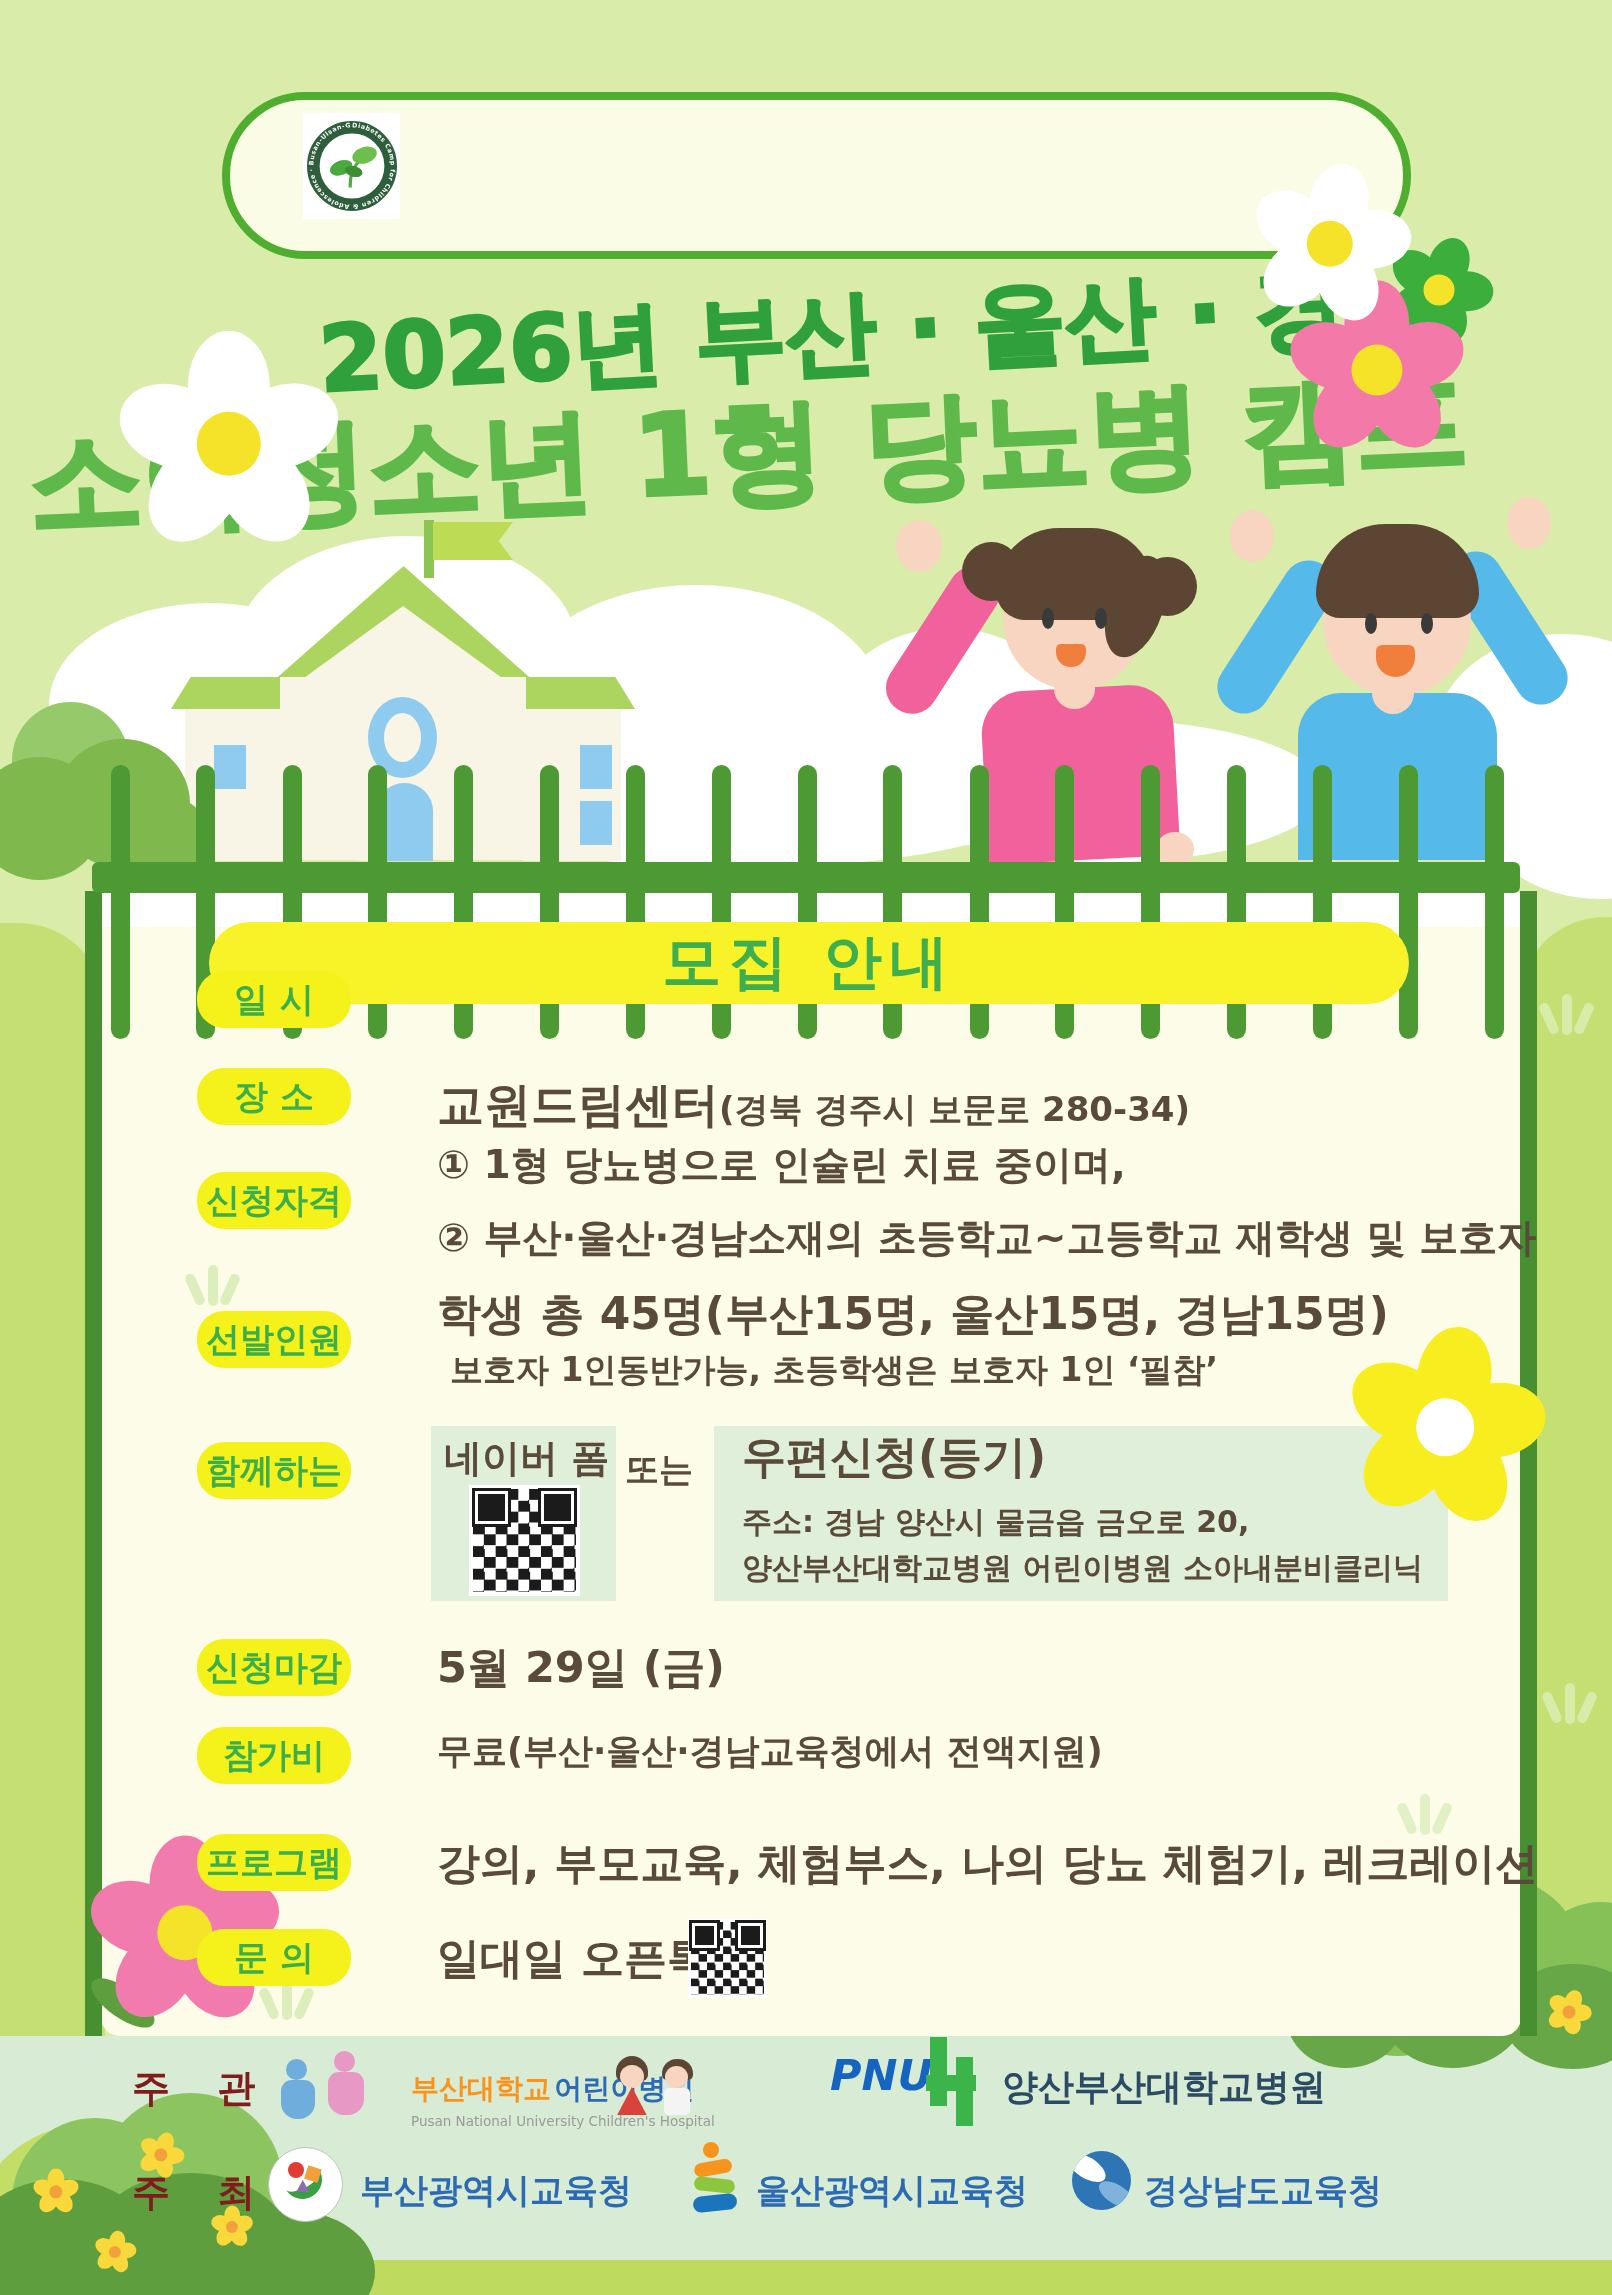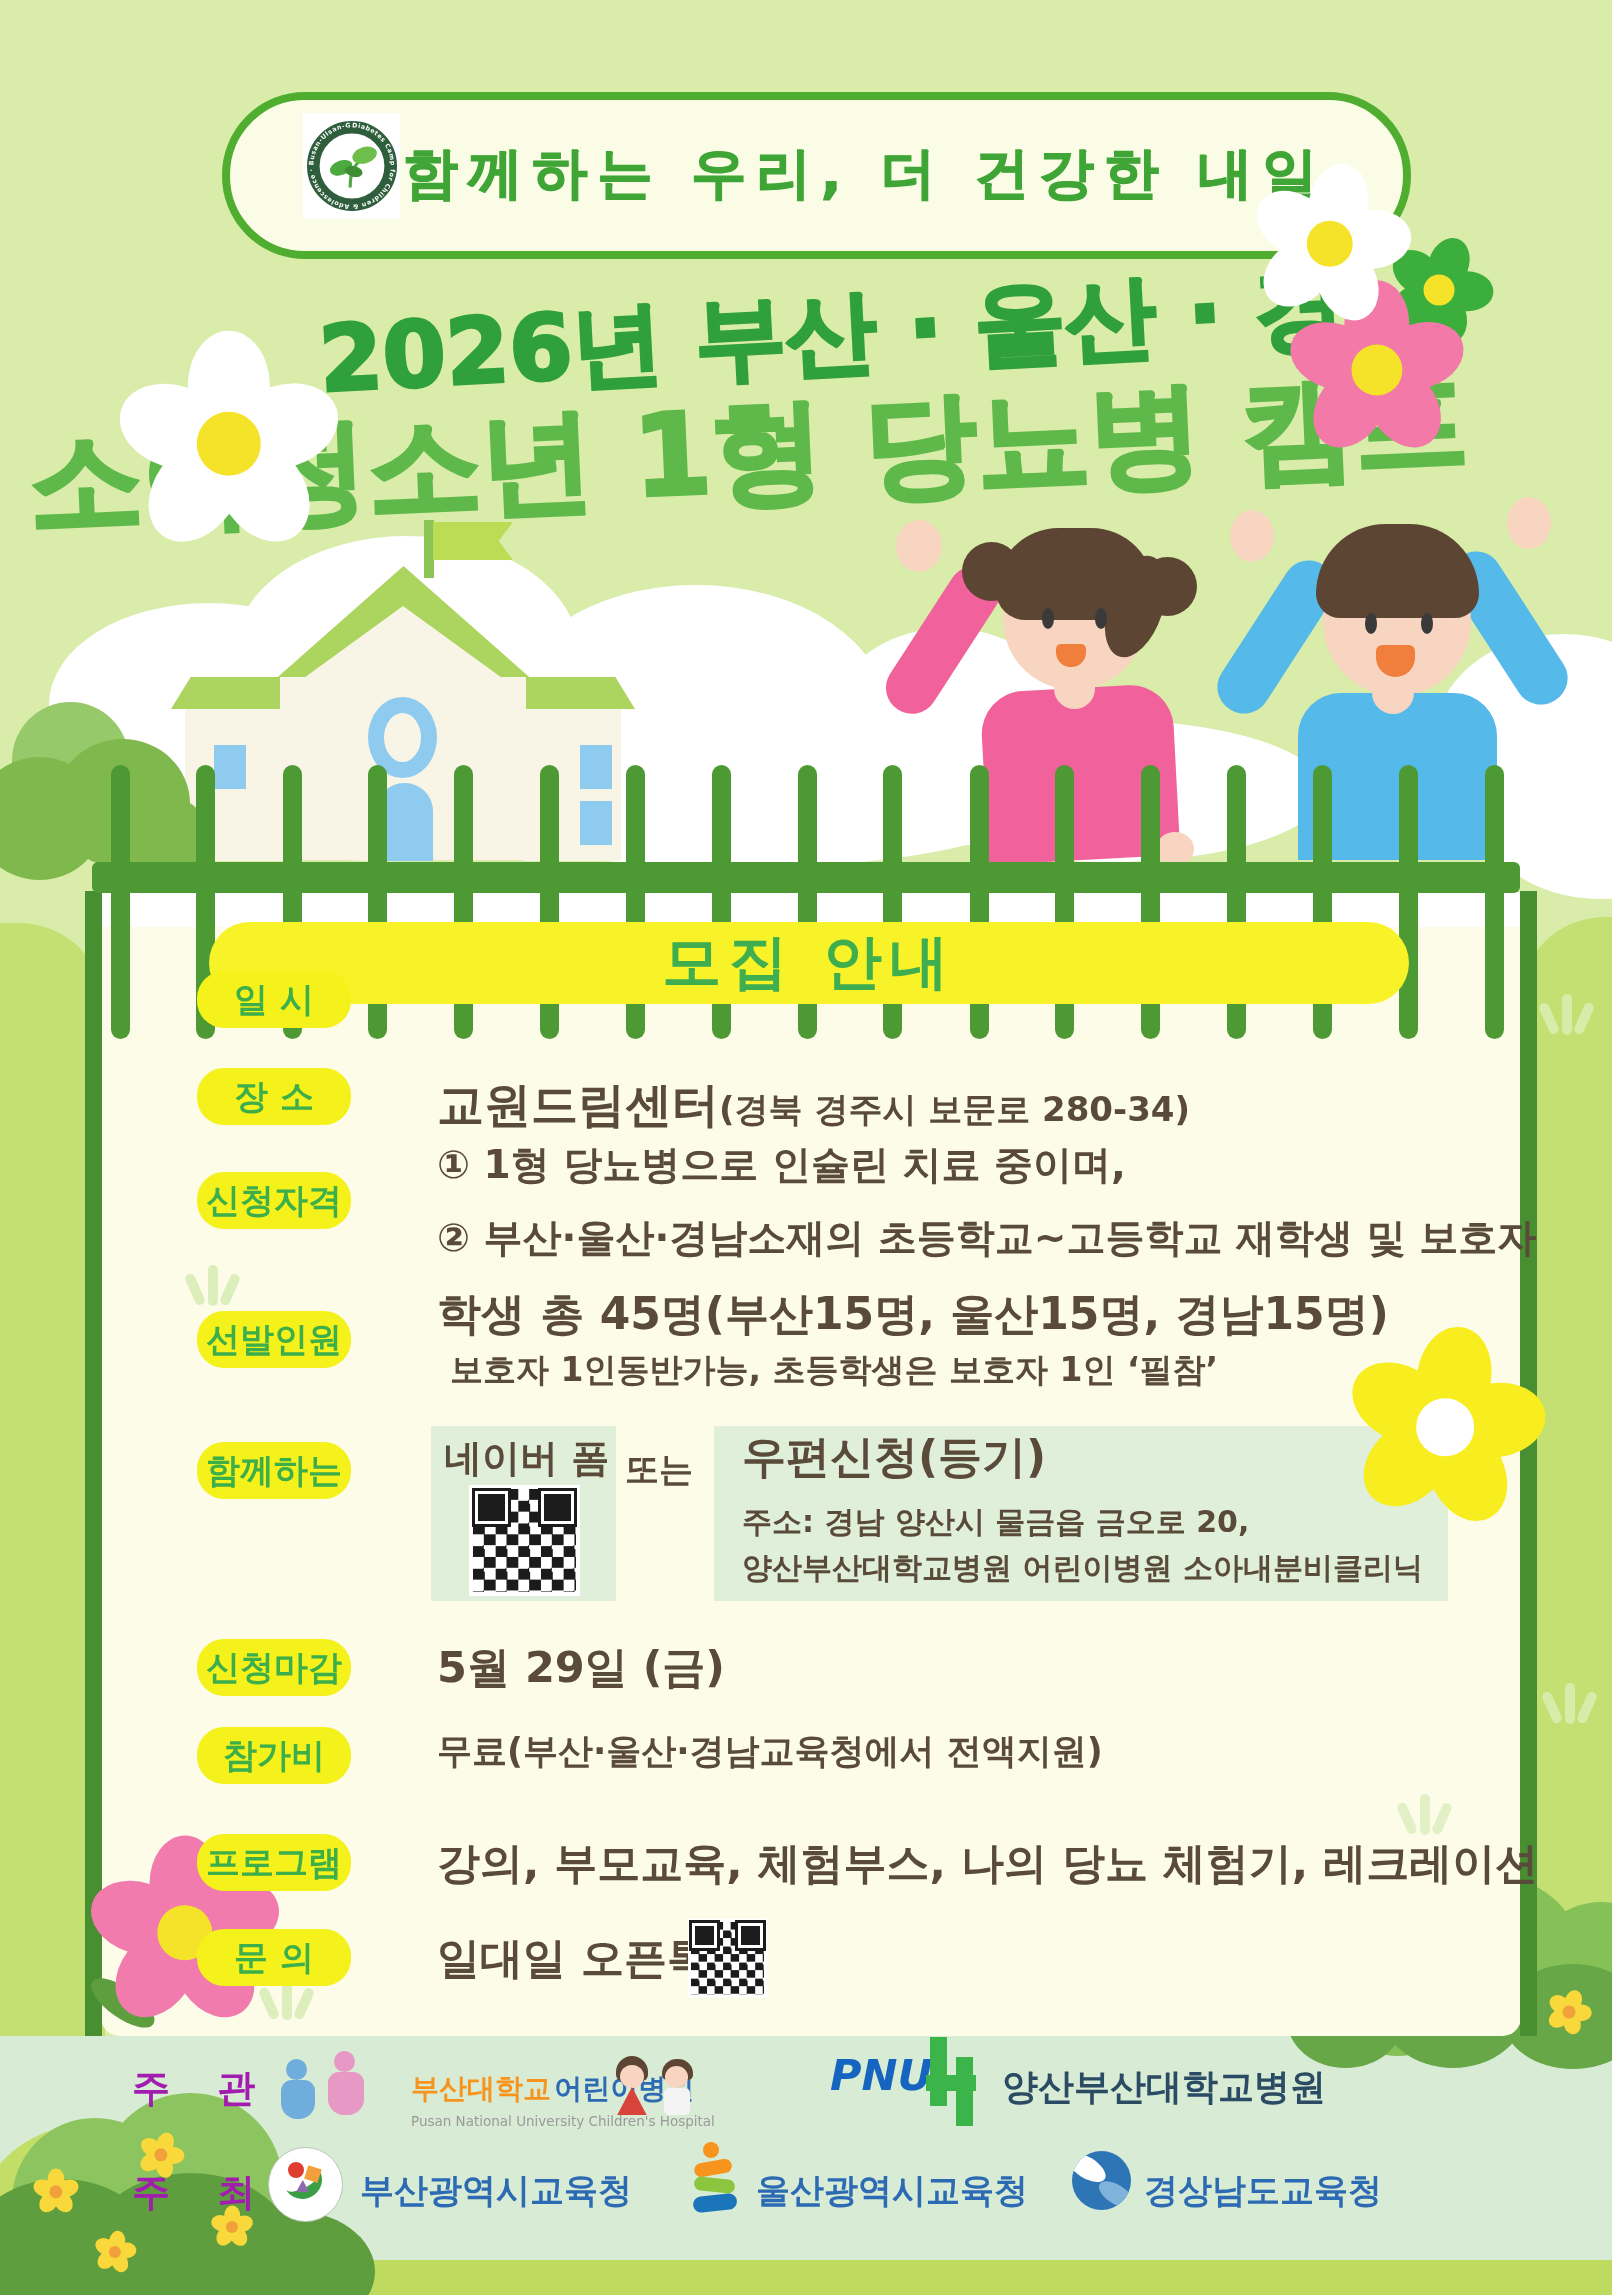--- a/index.html
+++ b/index.html
@@ -51,21 +51,21 @@
   .tuft{position:absolute;width:55px;height:50px;z-index:7;}
   .tuft i{position:absolute;bottom:0;width:9.8px;height:41px;border-radius:4.9px;background:var(--g);}
   .tuft i:nth-child(1){left:23px;}
   .tuft i:nth-child(2){left:4.9px;height:33px;transform:rotate(-24deg);}
   .tuft i:nth-child(3){right:4.9px;height:33px;transform:rotate(24deg);}
   
   .mint-band{position:absolute;left:0;top:2036px;width:1613px;height:224px;background:#D8EBD4;z-index:2;}
   .grass-band{position:absolute;left:0;top:2260px;width:1613px;height:35px;background:#BEDB5F;z-index:2;}
   .bc{position:absolute;border-radius:50%;}
   
-  .footer-label{position:absolute;left:132px;font-size:38px;font-weight:800;color:#a21caf;letter-spacing:17px;z-index:5;white-space:nowrap;}
+  .footer-label{position:absolute;left:132px;font-size:38px;font-weight:800;color:#7f1d1d;letter-spacing:17px;z-index:5;white-space:nowrap;}
   .host-name{position:absolute;font-size:34px;font-weight:800;color:#2C6BB3;z-index:5;white-space:nowrap;}
   .school-part{position:absolute;}
   .skin{background:#F8D5C1;}
   .hair{background:#5C4533;}
 </style>
 </head>
 <body>
 
 <div class="poster">
 
@@ -147,21 +147,20 @@
       <circle cx="50" cy="50" r="43" fill="#ffffff" stroke="#2F5E3C" stroke-width="14"></circle>
       <text font-size="7" fill="#ffffff" font-weight="bold" letter-spacing="0.6">
         <textPath href="#ringPath">Diabetes Camp for Children &amp; Adolescence · Busan-Ulsan-Gyeongnam</textPath>
       </text>
       <path d="M48,74 C48,60 50,50 62,42" stroke="#4CA93F" stroke-width="3.5" fill="none"></path>
       <ellipse cx="38" cy="52" rx="13" ry="8" fill="#4CA93F" transform="rotate(-20 38 52)"></ellipse>
       <ellipse cx="64" cy="38" rx="14" ry="9" fill="#6DBE4B" transform="rotate(-18 64 38)"></ellipse>
       <ellipse cx="52" cy="56" rx="10" ry="6" fill="#3E8F33" transform="rotate(14 52 56)"></ellipse>
     </svg>
   </div>
-  <div class="slogan">함께하는 우리,  더 건강한 내일</div>
 
   <div class="title1">2026년 부산 · 울산 · 경남</div>
   <div class="title2">소아청소년 1형 당뇨병 캠프</div>
 
   <div class="flower" style="left:139px;top:354px;width:179px;height:179px;--c:#ffffff;--cc:#F5E32A;z-index:4;">
     <span class="p" style="--r:0deg"></span>
       <span class="p" style="--r:72deg"></span>
       <span class="p" style="--r:144deg"></span>
       <span class="p" style="--r:216deg"></span>
       <span class="p" style="--r:288deg"></span>

